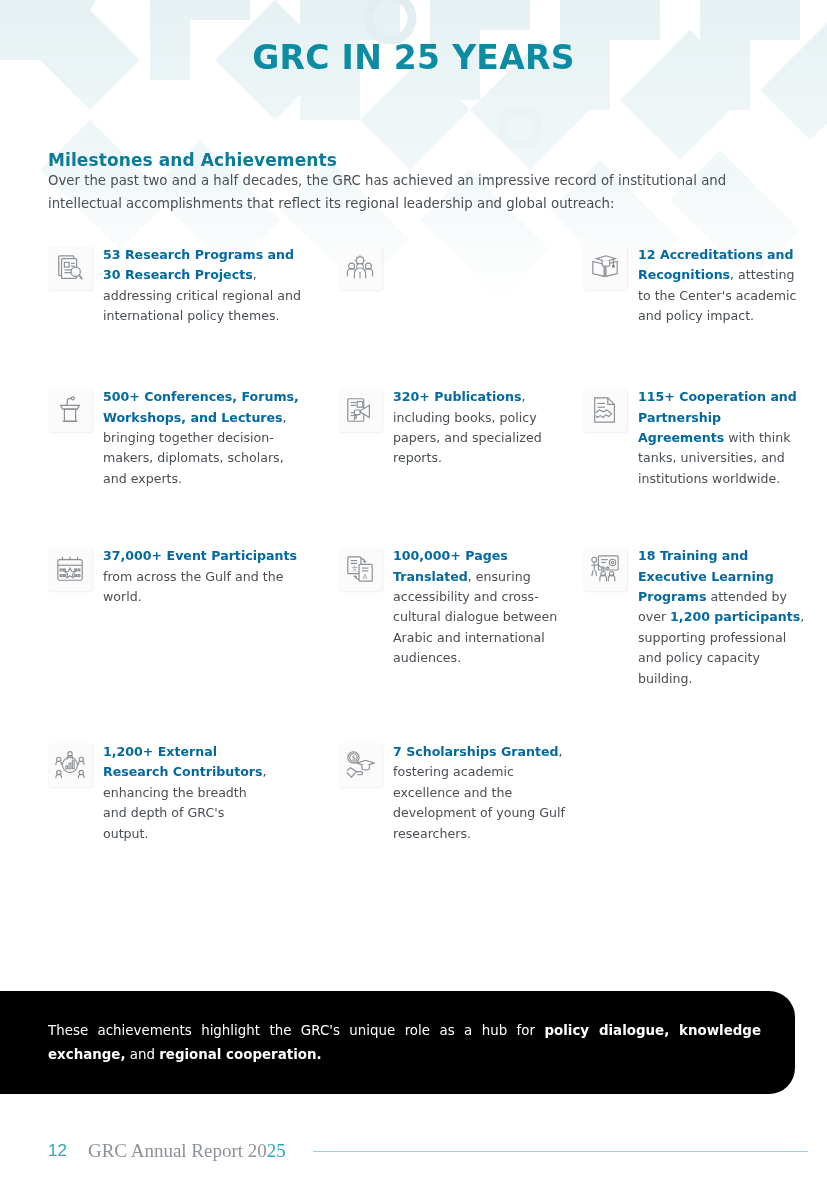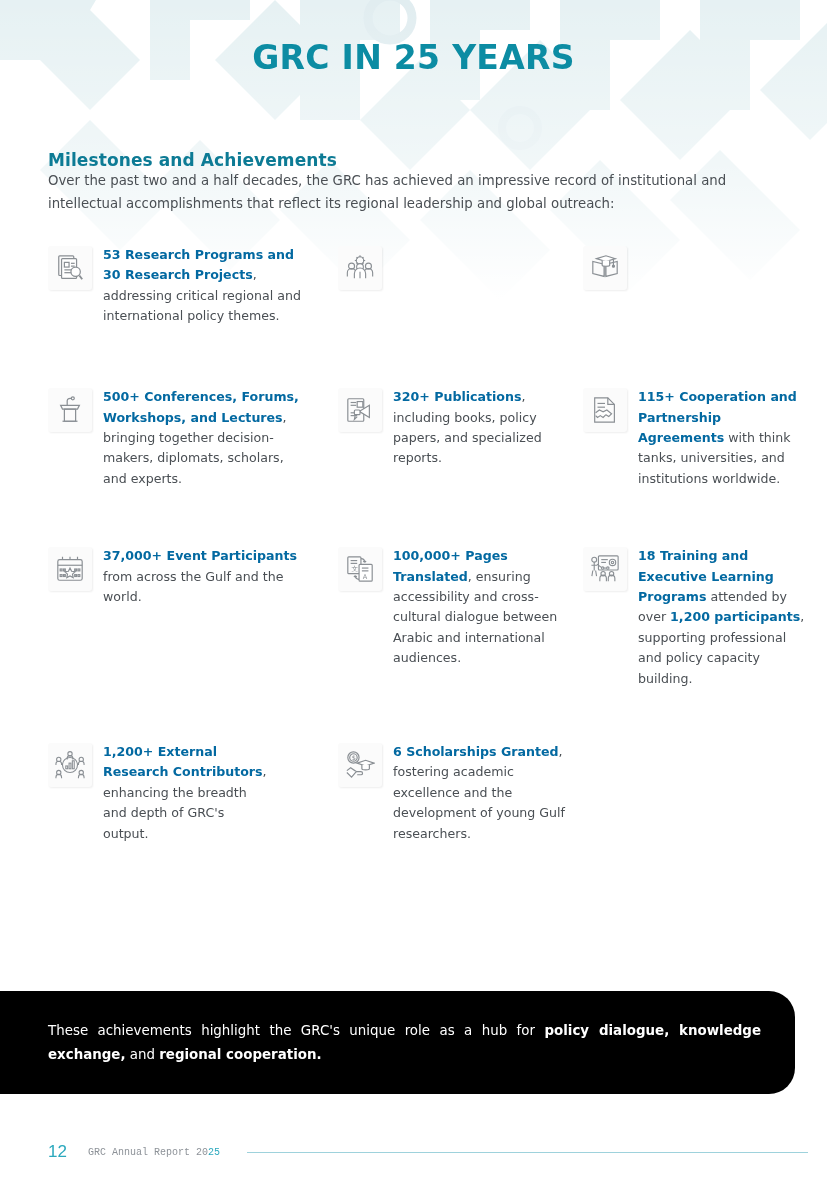--- a/index.html
+++ b/index.html
@@ -153,23 +153,23 @@
     gap: 21px;
     z-index: 3;
   }
   .footer-page-no {
     font-size: 17px;
     color: #2aa8bd;
     font-weight: 400;
     font-family: "Liberation Sans", sans-serif;
   }
   .footer-label {
-    font-size: 10px;
+    font-size: 19px;
     color: #8d9298;
-    font-family: Liberation Mono, monospace;
+    font-family: Liberation Serif, serif;
     white-space: nowrap;
   }
   .footer-label .yr-accent { color: #2aa8bd; }
   .footer-rule {
     flex: 1 1 auto;
     height: 1px;
     background: #9ed2dc;
     margin-left: 6px;
   }
 </style>
@@ -264,20 +264,21 @@
           <svg width="30" height="30" viewBox="0 0 32 32" fill="none" stroke="#8a8f94" stroke-width="1.25">
             <path d="M3 22V9l12 3v13L3 22z"></path>
             <path d="M29 22V9l-12 3v13l12-3z"></path>
             <line x1="16" y1="12" x2="16" y2="25"></line>
             <path d="M7 6l10-3 10 3-10 3-10-3z" fill="#fff"></path>
             <path d="M13 8v5c0 1.5 8 1.5 8 0V8" fill="#fff"></path>
             <line x1="25" y1="7" x2="25" y2="13"></line>
               <circle cx="25" cy="14" r="1.1" fill="#8a8f94"></circle>
           </svg>
         </div>
+        <div class="stat-text"><b>12 Accreditations and Recognitions</b><span>, attesting to the Center's academic and policy impact.</span></div>
       </div>
 
       <div class="stat-item col1 r2">
         <div class="stat-icon">
           <svg width="30" height="30" viewBox="0 0 32 32" fill="none" stroke="#8a8f94" stroke-width="1.3">
             <path d="M6 11h20l-2 4H8l-2-4z"></path>
             <path d="M10 15h12v13H10z"></path>
             <line x1="8" y1="28" x2="24" y2="28"></line>
             <path d="M13 11V6c0-2 3-3 5-2"></path>
             <circle cx="19" cy="3.5" r="1.6"></circle>
@@ -406,21 +407,21 @@
           <svg width="30" height="30" viewBox="0 0 32 32" fill="none" stroke="#8a8f94" stroke-width="1.25">
             <circle cx="9" cy="8" r="6"></circle>
               <circle cx="9" cy="8" r="4"></circle>
             <text x="7.2" y="10.8" font-size="7" fill="#8a8f94" stroke="none" font-family="DejaVu Sans">$</text>
             <path d="M13 14l9-3 9 3-9 3-9-3z" fill="#fff"></path>
             <path d="M18 16v4c0 1.6 8 1.6 8 0v-4" fill="#fff"></path>
             <path d="M2 22l4-3 6 4h5a1.7 1.7 0 0 1 0 3.4h-4"></path>
             <path d="M12 23l-5 6-5-5" fill="#fff"></path>
           </svg>
         </div>
-        <div class="stat-text"><b>6 Scholarships Granted</b><span>, fostering academic excellence and the development of young Gulf researchers.</span></div>
+        <div class="stat-text"><b>7 Scholarships Granted</b><span>, fostering academic excellence and the development of young Gulf researchers.</span></div>
       </div>
 
     </div>
   </div>
 
   <div class="callout">
     <div class="callout-text"><span>These achievements highlight the GRC's unique role as a hub for </span><b>policy dialogue, knowledge exchange,</b><span> and </span><b>regional cooperation.</b></div>
   </div>
 
   <div class="footer">

